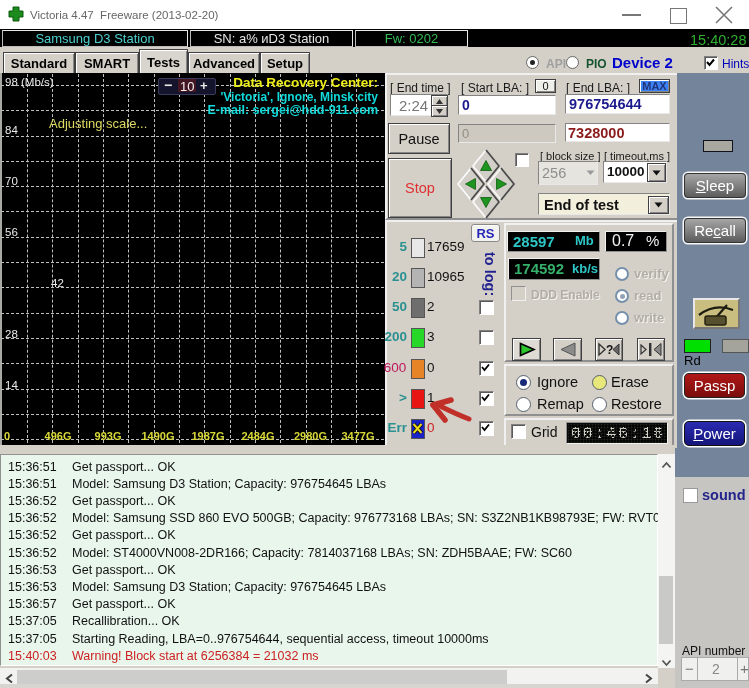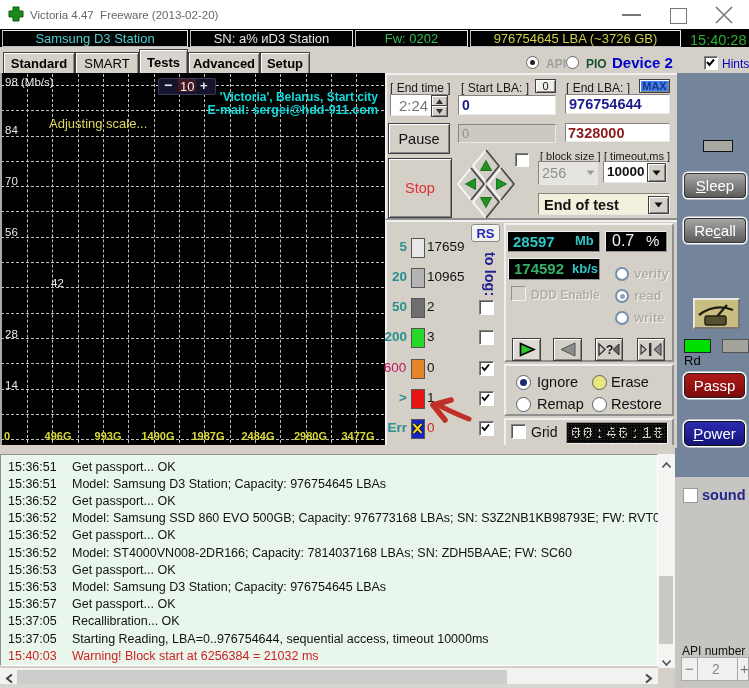--- a/index.html
+++ b/index.html
@@ -25,26 +25,25 @@
 <div class="abs" style="left:622px;top:14px;width:19px;height:1.5px;background:#777;"></div>
 <div class="abs" style="left:670px;top:8px;width:15px;height:14px;border:1.5px solid #777;"></div>
 <svg class="abs" style="left:714px;top:6px;" width="20" height="18" viewBox="0 0 20 18">
  <path d="M2 1 L18 17 M18 1 L2 17" stroke="#777" stroke-width="1.6"></path>
 </svg>
 
 <div class="abs" style="left:0;top:29px;width:749px;height:18px;background:#000;"></div>
 <div class="abs blk" style="left:2px;top:30px;width:184px;height:15px;color:#4dd0cf;">Samsung D3 Station</div>
 <div class="abs blk" style="left:190px;top:30px;width:161px;height:15px;color:#e6e6e6;">SN: a% иD3 Station</div>
 <div class="abs blk" style="left:355px;top:30px;width:111px;height:15px;color:#33bb55;">Fw: 0202</div>
-<div class="abs blk" style="left:470px;top:30px;width:209px;height:15px;color:#cfcf45;">976754645 LBA (~3726 GB)</div>
 <div class="abs" style="left:690px;top:32px;font-size:14.5px;color:#2fae2f;">15:40:28</div>
 
 <div class="abs" style="left:0;top:47px;width:749px;height:26px;background:#d4d0c8;"></div>
 <div class="abs btn" style="left:3px;top:52px;width:70px;height:21px;border-bottom:none;font-size:13px;font-weight:bold;">Standard</div>
-<div class="abs btn" style="left:75px;top:52px;width:62px;height:21px;border-bottom:none;font-size:13px;font-weight:normal;">SMART</div>
+<div class="abs btn" style="left:75px;top:52px;width:62px;height:21px;border-bottom:none;font-size:13px;font-weight:bold;">SMART</div>
 <div class="abs btn" style="left:139px;top:49px;width:47px;height:24px;border-bottom:none;font-size:13px;font-weight:bold;background:#d8d5ce;">Tests</div>
 <div class="abs btn" style="left:188px;top:52px;width:70px;height:21px;border-bottom:none;font-size:13px;font-weight:bold;">Advanced</div>
 <div class="abs btn" style="left:260px;top:52px;width:48px;height:21px;border-bottom:none;font-size:13px;font-weight:bold;">Setup</div>
 
 <div class="abs" style="left:526px;top:56px;width:11px;height:11px;border-radius:50%;background:#fff;border:1px solid #666;"></div>
 <div class="abs" style="left:529.5px;top:59.5px;width:5px;height:5px;border-radius:50%;background:#222;"></div>
 <div class="abs" style="left:546px;top:57px;font-size:12px;color:#a0a0a0;font-weight:bold;">API</div>
 <div class="abs" style="left:566px;top:56px;width:11px;height:11px;border-radius:50%;background:#fff;border:1px solid #666;"></div>
 <div class="abs" style="left:586px;top:57px;font-size:12px;color:#14532d;font-weight:bold;">PIO</div>
 <div class="abs" style="left:612px;top:54px;font-size:15px;color:#0000cc;font-weight:bold;">Device 2</div>
@@ -105,21 +104,22 @@
 <div class="abs" style="left:339px;top:430px;width:38px;text-align:center;font-size:11px;color:#d8d838;font-weight:bold;">3477G</div>
 
 <div class="abs" style="left:158px;top:78px;width:56px;height:15px;background:#14142c;border:1px solid #3a3a5c;border-radius:2px;"></div>
 <div class="abs" style="left:178px;top:79px;width:18px;height:13px;background:#441622;"></div>
 <div class="abs" style="left:164px;top:77px;font-size:14px;color:#e8e8e8;font-weight:bold;">−</div>
 <div class="abs" style="left:180px;top:79px;font-size:13px;color:#f0f0f0;">10</div>
 <div class="abs" style="left:200px;top:78px;font-size:13px;color:#e8e8e8;font-weight:bold;">+</div>
 
 <div class="abs" style="left:49px;top:116px;font-size:13px;color:#ddd861;">Adjusting scale...</div>
 
-<div class="abs" style="left:0;top:90px;width:378px;text-align:right;font-size:12px;color:#10dada;font-weight:bold;">'Victoria', Belarus, Start city</div>
+<div class="abs" style="left:0;top:75px;width:378px;text-align:right;font-size:13.5px;color:#eded19;font-weight:bold;">Data Recovery Center:</div>
+<div class="abs" style="left:0;top:90px;width:378px;text-align:right;font-size:12px;color:#10dada;font-weight:bold;">'Victoria', Ignore, Minsk city</div>
 <div class="abs" style="left:0;top:103px;width:378px;text-align:right;font-size:12.5px;color:#10dada;font-weight:bold;">E-mail: sergei@hdd-911.com</div>
 
 <div class="abs" style="left:385px;top:73px;width:292px;height:147px;background:#d4d0c8;border-left:2px solid #f0f0f0;border-top:2px solid #f0f0f0;border-bottom:2px solid #909090;box-sizing:border-box;"></div>
 <div class="abs lbl" style="left:390px;top:81px;">[ End time ]</div>
 <div class="abs" style="left:390px;top:94px;width:58px;height:22px;background:#fff;border:1px solid;border-color:#848484 #e8e8e8 #e8e8e8 #848484;box-sizing:border-box;"></div>
 <div class="abs" style="left:399px;top:97px;font-size:15px;color:#777;">2:24</div>
 <div class="abs btn" style="left:431px;top:95px;width:15px;height:10px;">
       <svg width="7" height="5" viewBox="0 0 7 5">
         <path d="M3.5 0 L7 5 L0 5 Z" fill="#333"></path>
       </svg>

